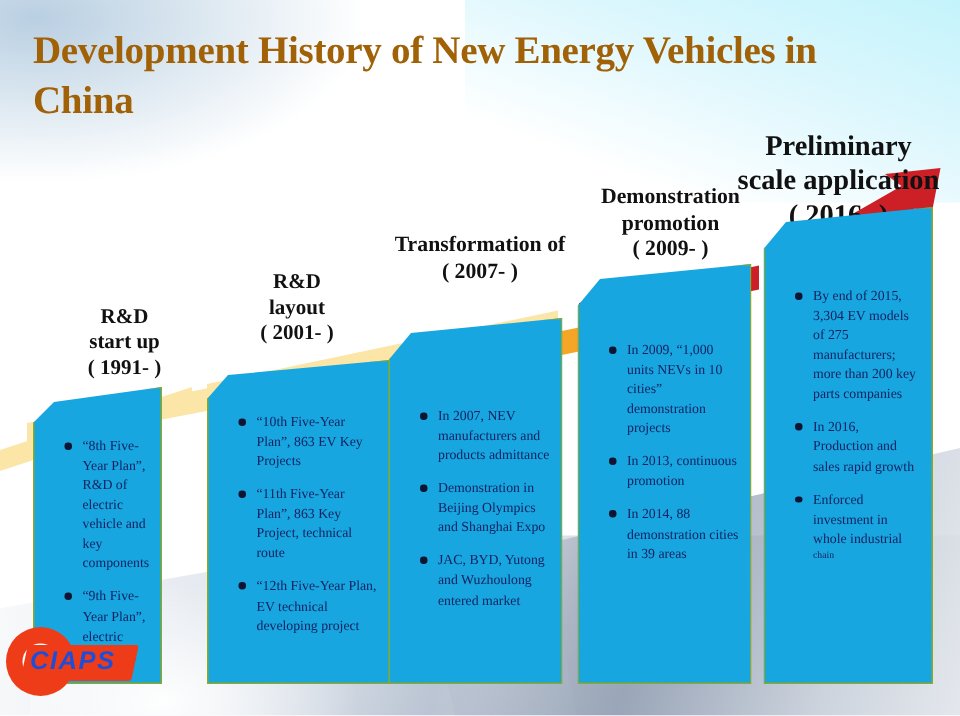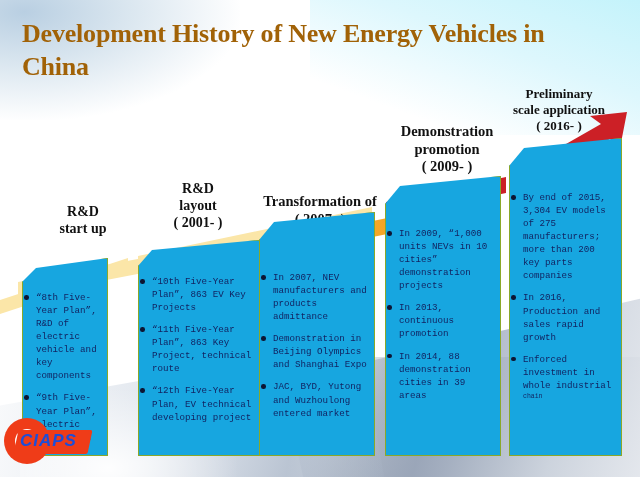--- a/index.html
+++ b/index.html
@@ -54,38 +54,38 @@
   }
 
   
   .cap{
     position:absolute;text-align:center;font-weight:bold;
     color:#111111;line-height:1.22;
   }
   .cap .l{display:block;}
   .cap-0{left:18px;top:203px;width:130px;font-size:14px;}
   .cap-1{left:138px;top:180px;width:120px;font-size:14px;}
-  .cap-2{left:240px;top:155px;width:160px;font-size:14.5px;margin-top:38px;}
+  .cap-2{left:240px;top:155px;width:160px;font-size:14.5px;}
   .cap-3{left:372px;top:123px;width:150px;font-size:14.5px;}
-  .cap-4{left:478px;top:86px;width:162px;font-size:13px;}
+  .cap-4{left:478px;top:86px;width:162px;font-size:19px;}
 
   
   .ribbon{position:absolute;left:0;top:0;width:640px;height:477px;pointer-events:none;}
 
   
   .panel{
     position:absolute;
     background:#17a6e0;
     border:1.5px solid #8aa82a;
     box-sizing:border-box;
     color:#11205e;
     overflow:hidden;
   }
   .panel .inner{
-    position:absolute;left:1px;right:6px;font-family:Liberation Mono, monospace;
+    position:absolute;left:20px;right:6px;
   }
   .bullet{
     position:relative;padding-left:12px;margin-bottom:9px;
     font-size:9.2px;line-height:1.42;color:#12215f;
   }
   .bullet:before{
     content:"";position:absolute;left:0;top:4px;
     width:4.6px;height:4.6px;border-radius:50%;background:#0d1533;
   }
   .bullet .small{font-size:6.5px;display:block;}
@@ -174,20 +174,21 @@
         <stop offset="0%" stop-color="#fad166"></stop>
         <stop offset="45%" stop-color="#f7a928"></stop>
         <stop offset="100%" stop-color="#e8821a"></stop>
       </linearGradient>
     </defs>
   </svg>
 
   <div class="cap cap-0">
     <span class="l">R&amp;D</span>
     <span class="l">start up</span>
+    <span class="l">( 1991- )</span>
   </div>
   <div class="cap cap-1">
     <span class="l">R&amp;D</span>
     <span class="l">layout</span>
     <span class="l">( 2001- )</span>
   </div>
   <div class="cap cap-2">
     <span class="l">Transformation of</span>
     <span class="l">( 2007- )</span>
   </div>

